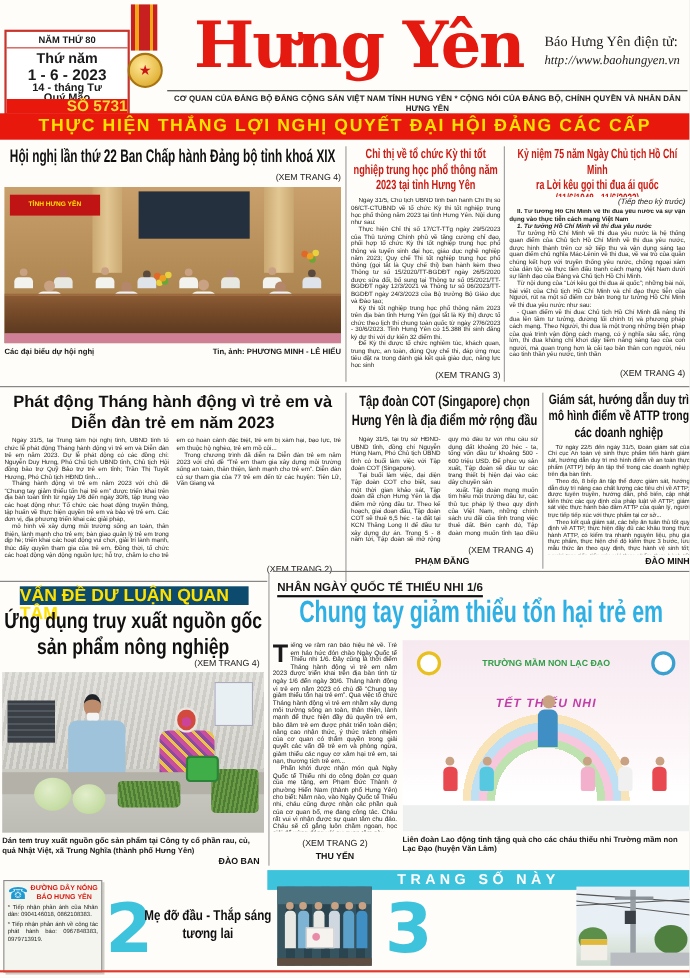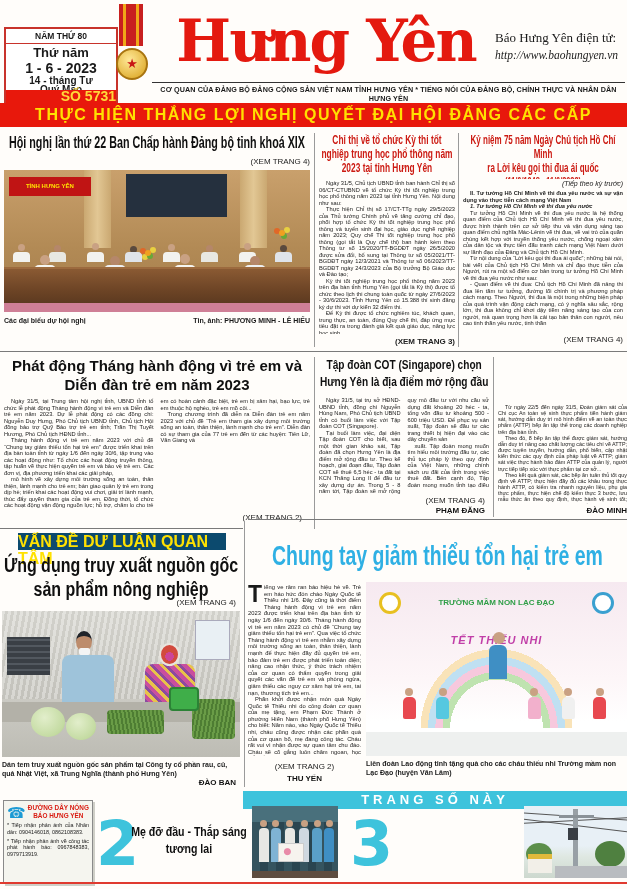--- a/index.html
+++ b/index.html
@@ -166,21 +166,21 @@
   </div>
 
   <div class="abs mast-title">Hưng Yên</div>
 
   <div class="abs epaper">
     <div class="l1">Báo Hưng Yên điện tử:</div>
     <div class="l2">http://www.baohungyen.vn</div>
   </div>
 
   <div class="hline" style="left:152px;top:82px;width:473px;background:#333;"></div>
-  <div class="abs orgline">CƠ QUAN CỦA ĐẢNG BỘ ĐẢNG CỘNG SẢN VIỆT NAM TỈNH HƯNG YÊN * TIẾNG NÓI CỦA ĐẢNG BỘ, CHÍNH THỰC VÀ NHÂN DÂN HƯNG YÊN</div>
+  <div class="abs orgline">CƠ QUAN CỦA ĐẢNG BỘ ĐẢNG CỘNG SẢN VIỆT NAM TỈNH HƯNG YÊN * CỘNG NÓI CỦA ĐẢNG BỘ, CHÍNH QUYỀN VÀ NHÂN DÂN HƯNG YÊN</div>
   <div class="abs slogan">THỰC HIỆN THẮNG LỢI NGHỊ QUYẾT ĐẠI HỘI ĐẢNG CÁC CẤP</div>
 
   <div class="abs" style="left:4px;top:133px;width:306px;height:24px;overflow:hidden;">
     <div class="hl-black sq ctr" style="font-size:16.5px;white-space:nowrap;width:470px;transform:scaleX(0.651);">Hội nghị lần thứ 22 Ban Chấp hành Đảng bộ tỉnh khoá XIX</div>
   </div>
   <div class="abs see rt" style="left:4px;top:157px;width:306px;">(XEM TRANG 4)</div>
 
   <div class="photo ph-conf" style="left:4px;top:170px;width:306px;height:142px;">
     <div class="screen"></div>
     <div class="curt1"></div>
@@ -204,21 +204,21 @@
 
   <div class="abs" style="left:319px;top:133px;width:136px;height:44px;overflow:hidden;">
     <div class="hl-red sq ctr" style="font-size:12px;line-height:1.18;width:195px;transform:scaleX(0.697);">Chỉ thị về tổ chức Kỳ thi tốt nghiệp trung học phổ thông năm 2023 tại tỉnh Hưng Yên</div>
   </div>
   <div class="abs tb" style="left:319px;top:180px;width:136px;height:154px;">
     <p>Ngày 31/5, Chủ tịch UBND tỉnh ban hành Chỉ thị số 06/CT-CTUBND về tổ chức Kỳ thi tốt nghiệp trung học phổ thông năm 2023 tại tỉnh Hưng Yên. Nội dung như sau:</p>
     <p>Thực hiện Chỉ thị số 17/CT-TTg ngày 29/5/2023 của Thủ tướng Chính phủ về tăng cường chỉ đạo, phối hợp tổ chức Kỳ thi tốt nghiệp trung học phổ thông và tuyển sinh đại học, giáo dục nghề nghiệp năm 2023; Quy chế Thi tốt nghiệp trung học phổ thông (gọi tắt là Quy chế thi) ban hành kèm theo Thông tư số 15/2020/TT-BGDĐT ngày 26/5/2020 được sửa đổi, bổ sung tại Thông tư số 05/2021/TT-BGDĐT ngày 12/3/2021 và Thông tư số 06/2023/TT-BGDĐT ngày 24/3/2023 của Bộ trưởng Bộ Giáo dục và Đào tạo;</p>
     <p>Kỳ thi tốt nghiệp trung học phổ thông năm 2023 trên địa bàn tỉnh Hưng Yên (gọi tắt là Kỳ thi) được tổ chức theo lịch thi chung toàn quốc từ ngày 27/6/2023 - 30/6/2023. Tỉnh Hưng Yên có 15.388 thí sinh đăng ký dự thi với dự kiến 32 điểm thi.</p>
     <p>Để Kỳ thi được tổ chức nghiêm túc, khách quan, trung thực, an toàn, đúng Quy chế thi, đáp ứng mục tiêu đặt ra trong đánh giá kết quả giáo dục, năng lực học sinh</p>
   </div>
-  <div class="abs see rt" style="left:319px;top:337px;width:136px;font-weight:bold;">(XEM TRANG 3)</div>
+  <div class="abs see rt" style="left:319px;top:337px;width:136px;">(XEM TRANG 3)</div>
 
   <div class="vline" style="left:458px;top:133px;height:214px;"></div>
 
   <div class="abs" style="left:463px;top:133px;width:160px;height:46px;overflow:hidden;">
     <div class="hl-red sq" style="width:240px;transform:scaleX(0.667);text-align:center;">
       <div style="font-size:12px;">Kỷ niệm 75 năm Ngày Chủ tịch Hồ Chí Minh</div>
       <div style="font-size:12px;">ra Lời kêu gọi thi đua ái quốc</div>
       <div style="font-size:11px;">(11/6/1948 - 11/6/2023)</div>
     </div>
   </div>
@@ -248,24 +248,27 @@
   <div class="abs" style="left:319px;top:357px;width:170px;height:36px;overflow:hidden;">
     <div class="hl-black sq ctr" style="font-size:13.5px;line-height:1.25;width:227px;transform:scaleX(0.75);">Tập đoàn COT (Singapore) chọn Hưng Yên là địa điểm mở rộng đầu tư</div>
   </div>
   <div class="abs tb cols2" style="left:319px;top:397px;width:170px;height:98px;">
     <p>Ngày 31/5, tại trụ sở HĐND-UBND tỉnh, đồng chí Nguyễn Hùng Nam, Phó Chủ tịch UBND tỉnh có buổi làm việc với Tập đoàn COT (Singapore).</p>
     <p>Tại buổi làm việc, đại diện Tập đoàn COT cho biết, sau một thời gian khảo sát, Tập đoàn đã chọn Hưng Yên là địa điểm mở rộng đầu tư. Theo kế hoạch, giai đoạn đầu, Tập đoàn COT sẽ thuê 6,5 héc - ta đất tại KCN Thăng Long II để đầu tư xây dựng dự án. Trong 5 - 8 năm tới, Tập đoàn sẽ mở rộng quy mô đầu tư với nhu cầu sử dụng đất khoảng 20 héc - ta, tổng vốn đầu tư khoảng 500 - 600 triệu USD. Để phục vụ sản xuất, Tập đoàn sẽ đầu tư các trang thiết bị hiện đại vào các dây chuyền sản</p>
     <p>xuất. Tập đoàn mong muốn tìm hiểu môi trường đầu tư, các thủ tục pháp lý theo quy định của Việt Nam, những chính sách ưu đãi của tỉnh trong việc thuê đất. Bên cạnh đó, Tập đoàn mong muốn tỉnh tạo điều kiện thuận lợi trong quá trình đầu tư.</p>
 
   </div>
   <div class="abs see rt" style="left:319px;top:496px;width:166px;">(XEM TRANG 4)</div>
-  <div class="abs byline rt" style="left:319px;top:506px;width:166px;">PHẠM ĐĂNG</div>
+  <div class="abs byline rt" style="left:319px;top:506px;width:166px;text-align:center;">PHẠM ĐĂNG</div>
 
   <div class="vline" style="left:493px;top:357px;height:160px;"></div>
 
+  <div class="abs" style="left:498px;top:356px;width:129px;height:46px;overflow:hidden;">
+    <div class="hl-black sq ctr" style="font-size:12.5px;line-height:1.2;width:170px;transform:scaleX(0.759);">Giám sát, hướng dẫn duy trì mô hình điểm về ATTP trong các doanh nghiệp</div>
+  </div>
   <div class="abs tb" style="left:498px;top:404px;width:129px;height:100px;font-size:5.4px;">
     <p>Từ ngày 22/5 đến ngày 31/5, Đoàn giám sát của Chi cục An toàn vệ sinh thực phẩm tiến hành giám sát, hướng dẫn duy trì mô hình điểm về an toàn thực phẩm (ATTP) bếp ăn tập thể trong các doanh nghiệp trên địa bàn tỉnh.</p>
     <p>Theo đó, 8 bếp ăn tập thể được giám sát, hướng dẫn duy trì nâng cao chất lượng các tiêu chí về ATTP; được tuyên truyền, hướng dẫn, phổ biến, cập nhật kiến thức các quy định của pháp luật về ATTP; giám sát việc thực hành bảo đảm ATTP của quản lý, người trực tiếp tiếp xúc với thực phẩm tại cơ sở...</p>
     <p>Theo kết quả giám sát, các bếp ăn tuân thủ tốt quy định về ATTP; thực hiện đầy đủ các khâu trong thực hành ATTP, có kiểm tra nhanh nguyên liệu, phụ gia thực phẩm, thực hiện chế độ kiểm thực 3 bước, lưu mẫu thức ăn theo quy định, thực hành vệ sinh tốt; người trực tiếp tiếp xúc với thực phẩm thực hành tốt việc bảo đảm ATTP theo từng công đoạn chế biến, vệ sinh trang thiết bị dụng cụ, vệ sinh cá nhân trước khi tham gia chế biến thực phẩm...</p>
   </div>
   <div class="abs byline rt" style="left:498px;top:506px;width:129px;">ĐÀO MINH</div>
 
   <div class="hline" style="left:0;top:528px;width:243px;"></div>
   <div class="hline" style="left:248px;top:519px;width:379px;"></div>
   <div class="vline" style="left:244px;top:521px;height:266px;"></div>
@@ -288,20 +291,23 @@
     <div class="tbl"></div>
     <div class="g1"></div>
     <div class="g2"></div>
     <div class="gr1"></div>
     <div class="gr2"></div>
     <div class="dev"></div>
   </div>
   <div class="abs cap" style="left:2px;top:761px;width:238px;">Dán tem truy xuất nguồn gốc sản phẩm tại Công ty cổ phần rau, củ, quả Nhật Việt, xã Trung Nghĩa (thành phố Hưng Yên)</div>
   <div class="abs byline rt" style="left:2px;top:778px;width:234px;">ĐÀO BAN</div>
 
+  <div class="abs" style="left:252px;top:524px;">
+    <span class="kicker-under">NHÂN NGÀY QUỐC TẾ THIẾU NHI 1/6</span>
+  </div>
   <div class="abs" style="left:248px;top:540px;width:379px;height:38px;overflow:hidden;">
     <div class="sq ctr" style="font-weight:bold;color:#2fb0e4;font-size:28px;white-space:nowrap;width:545px;transform:scaleX(0.695);">Chung tay giảm thiểu tổn hại trẻ em</div>
   </div>
 
   <div class="abs tb" style="left:248px;top:584px;width:113px;height:172px;font-size:5.8px;">
     <span class="dropcap">T</span>
     <p style="text-indent:0;">iếng ve râm ran báo hiệu hè về. Trẻ em háo hức đón chào Ngày Quốc tế Thiếu nhi 1/6. Đây cũng là thời điểm Tháng hành động vì trẻ em năm 2023 được triển khai trên địa bàn tỉnh từ ngày 1/6 đến ngày 30/6. Tháng hành động vì trẻ em năm 2023 có chủ đề “Chung tay giảm thiểu tổn hại trẻ em”. Qua việc tổ chức Tháng hành động vì trẻ em nhằm xây dựng môi trường sống an toàn, thân thiện, lành mạnh để thực hiện đầy đủ quyền trẻ em, bảo đảm trẻ em được phát triển toàn diện; nâng cao nhận thức, ý thức trách nhiệm của cơ quan có thẩm quyền trong giải quyết các vấn đề trẻ em và phòng ngừa, giảm thiểu các nguy cơ xâm hại trẻ em, tai nạn, thương tích trẻ em...</p>
     <p>Phấn khởi được nhận món quà Ngày Quốc tế Thiếu nhi do công đoàn cơ quan của mẹ tặng, em Phạm Đức Thành ở phường Hiến Nam (thành phố Hưng Yên) cho biết: Năm nào, vào Ngày Quốc tế Thiếu nhi, cháu cũng được nhận các phần quà của cơ quan bố, mẹ đang công tác. Cháu rất vui vì nhận được sự quan tâm chu đáo. Cháu sẽ cố gắng luôn chăm ngoan, học giỏi để xứng đáng với sự quan tâm này.</p>
   </div>
   <div class="abs see ctr" style="left:248px;top:762px;width:113px;">(XEM TRANG 2)</div>

